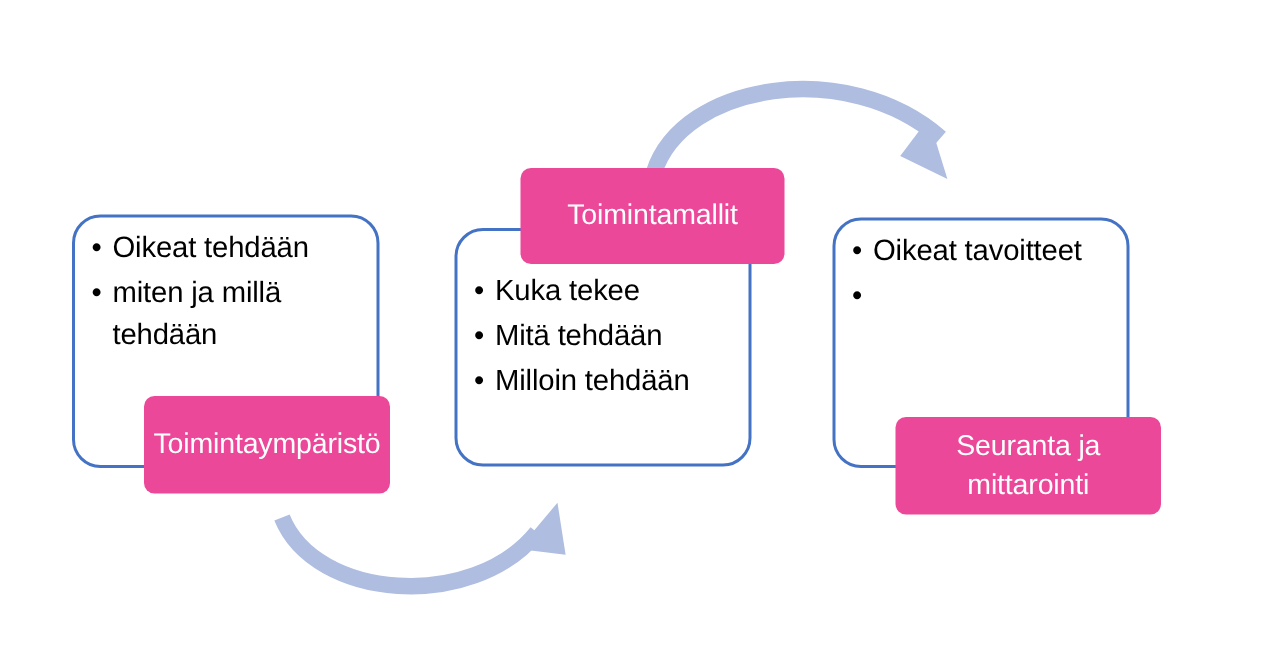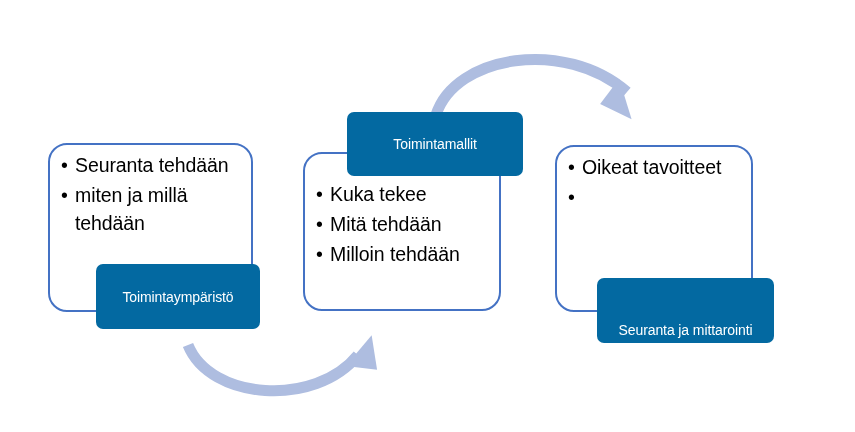--- a/index.html
+++ b/index.html
@@ -69,41 +69,41 @@
     top: 0;
     font-size: 19.5px;
     line-height: 28px;
     color: #000000;
   }
 
   
   .label-box {
     position: absolute;
     box-sizing: border-box;
-    background: #0369a1;
+    background: #ec4899;
     border-radius: 7px;
     color: #ffffff;
     display: flex;
     align-items: center;
     justify-content: center;
     text-align: center;
-    font-size: 14px;
+    font-size: 19px;
     line-height: 26px;
     z-index: 3;
     letter-spacing: -0.1px;
   }
 
   
   #panel-left   { left: 48px;  top: 143px; width: 205px; height: 169px; }
   #panel-mid    { left: 303px; top: 152px; width: 198px; height: 159px; }
   #panel-right  { left: 555px; top: 145px; width: 198px; height: 167px; }
 
   #label-left   { left: 96px;  top: 264px; width: 164px; height: 65px; }
   #label-mid    { left: 347px; top: 112px; width: 176px; height: 64px; }
-  #label-right  { left: 597px; top: 278px; width: 177px; height: 65px; align-items: flex-end; }
+  #label-right  { left: 597px; top: 278px; width: 177px; height: 65px; }
 </style>
 </head>
 <body>
 
 <div id="diagram">
 
   <svg class="arrow-layer" viewBox="0 0 855 432" width="855" height="432" xmlns="http://www.w3.org/2000/svg">
 
     <g>
       <path d="M 436,115 C 455,55 565,38 627,92" fill="none" stroke="#AEBDE0" stroke-width="11" stroke-linecap="butt"></path>
@@ -112,21 +112,21 @@
 
     <g>
       <path d="M 188,345 C 210,400 315,408 358,355" fill="none" stroke="#AEBDE0" stroke-width="11" stroke-linecap="butt"></path>
       <path d="M 345,365 L 373,336 L 376,371 Z" fill="#AEBDE0" transform="rotate(-4 360 355)"></path>
     </g>
   </svg>
 
   <div class="panel" id="panel-left">
     <div class="panel-body">
       <ul class="bullets">
-        <li><span class="bullet-dot">•</span><span>Seuranta tehdään</span></li>
+        <li><span class="bullet-dot">•</span><span>Oikeat tehdään</span></li>
         <li><span class="bullet-dot">•</span><span>miten ja millä tehdään</span></li>
       </ul>
     </div>
   </div>
   <div class="label-box" id="label-left">
     <span>Toimintaympäristö</span>
   </div>
 
   <div class="panel" id="panel-mid">
     <div class="panel-body" style="padding-top:26px;">

